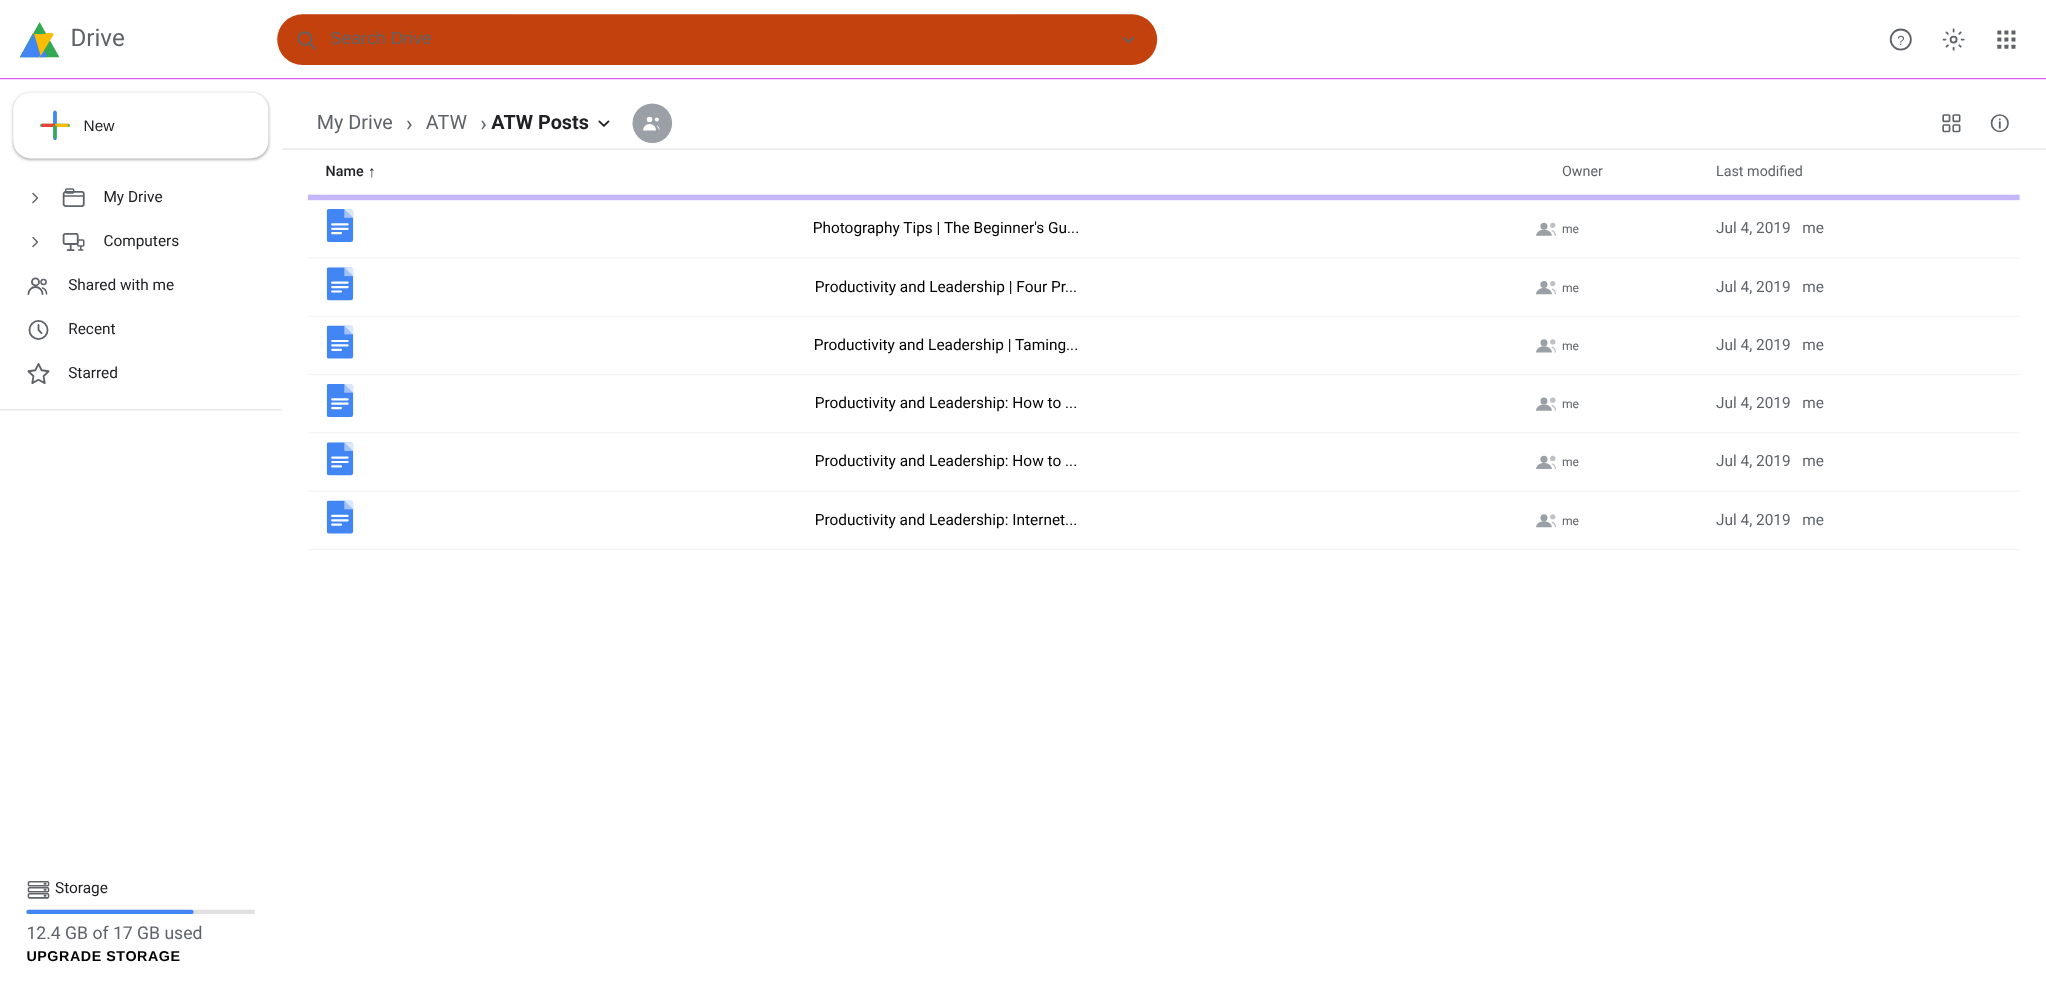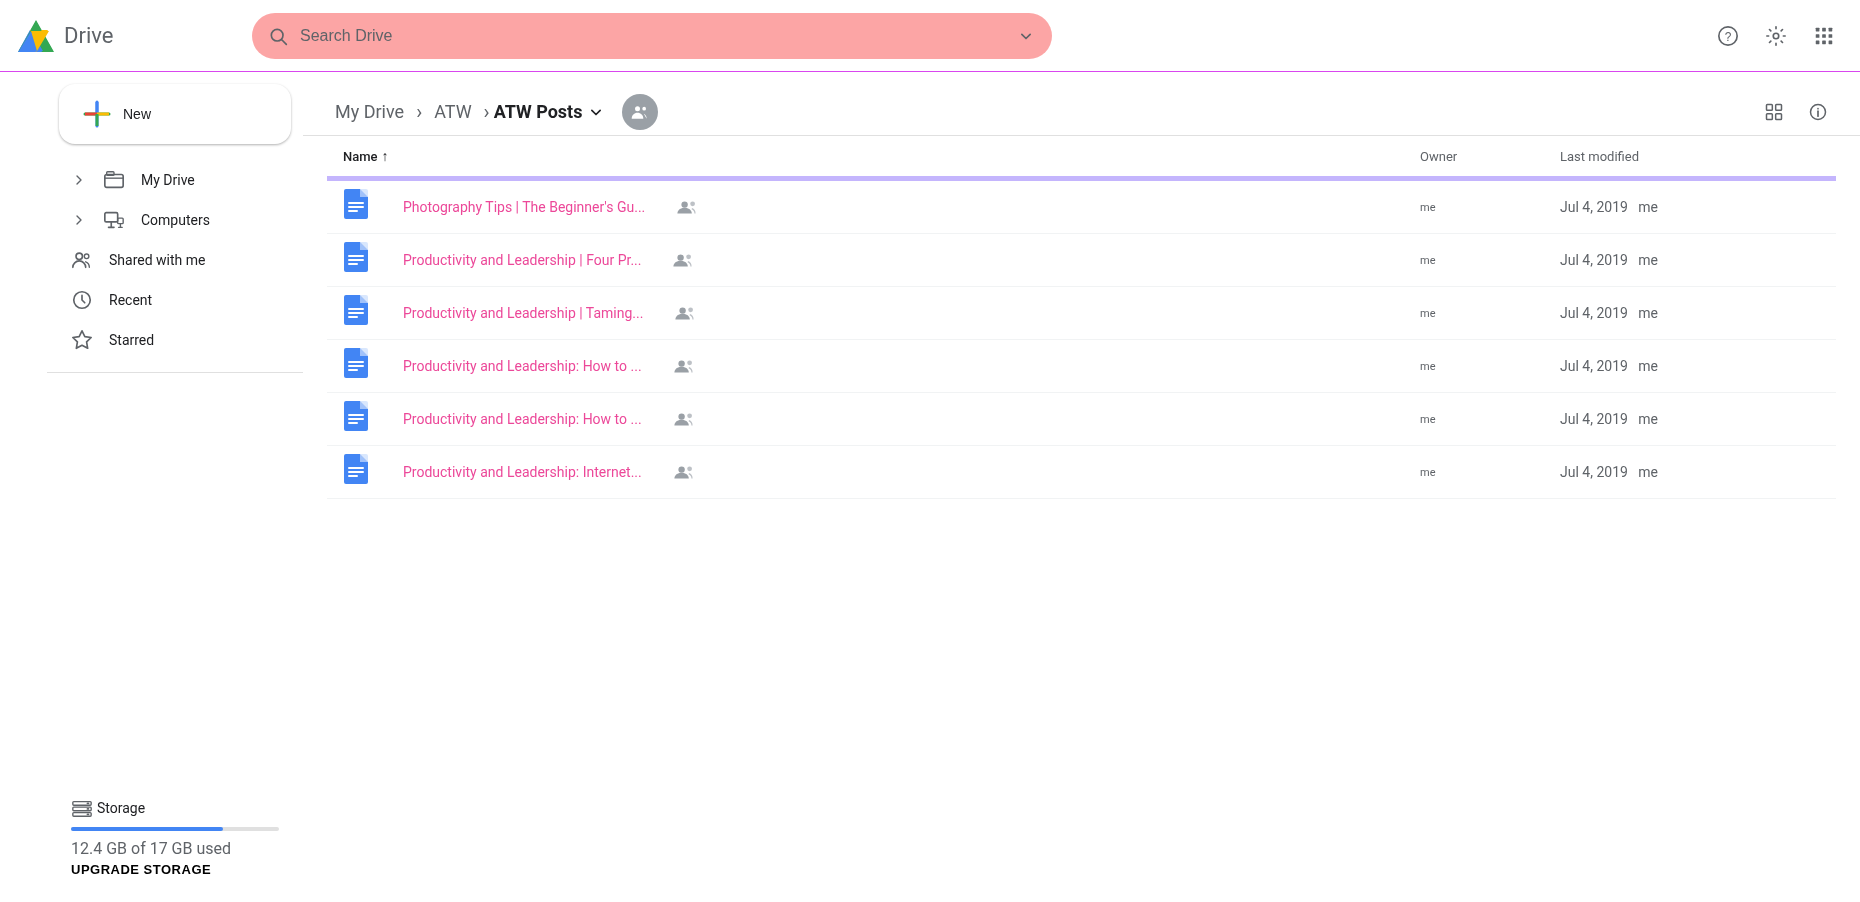--- a/index.html
+++ b/index.html
@@ -27,21 +27,21 @@
     }
     .logo-text {
       font-size: 22px;
       color: #5f6368;
       font-weight: 400;
     }
     .search-bar {
       flex: 1;
       display: flex;
       align-items: center;
-      background: #fca5a5;
+      background: #c2410c;
       border-radius: 24px;
       padding: 8px 16px;
       max-width: 800px;
       gap: 12px;
       height: 46px;
     }
     .search-bar input {
       border: none;
       background: transparent;
       font-size: 16px;
@@ -67,21 +67,20 @@
       align-items: center;
       justify-content: center;
       font-size: 20px;
       color: #5f6368;
     }
 
     
     .layout {
       display: flex;
       height: calc(902px - 72px);
-      padding-left: 47px;
     }
 
     
     .sidebar {
       width: 256px;
       min-width: 256px;
       padding: 12px 0;
       overflow-y: auto;
       border-right: none;
       display: flex;
@@ -247,23 +246,24 @@
       align-items: center;
       padding: 10px 16px;
       border-bottom: 1px solid #f1f3f4;
       cursor: pointer;
       min-height: 52px;
     }
     .file-name-cell {
       flex: 1;
       display: flex;
       align-items: center;
-      gap: 28px;
+      gap: 12px;
       font-size: 14px;
-      color: #ec4899;
+      color: #000000;
+      justify-content: space-between;
     }
     .file-icon {
       width: 32px;
       height: 32px;
       display: flex;
       align-items: center;
       justify-content: center;
     }
     .share-icon {
       width: 28px;

